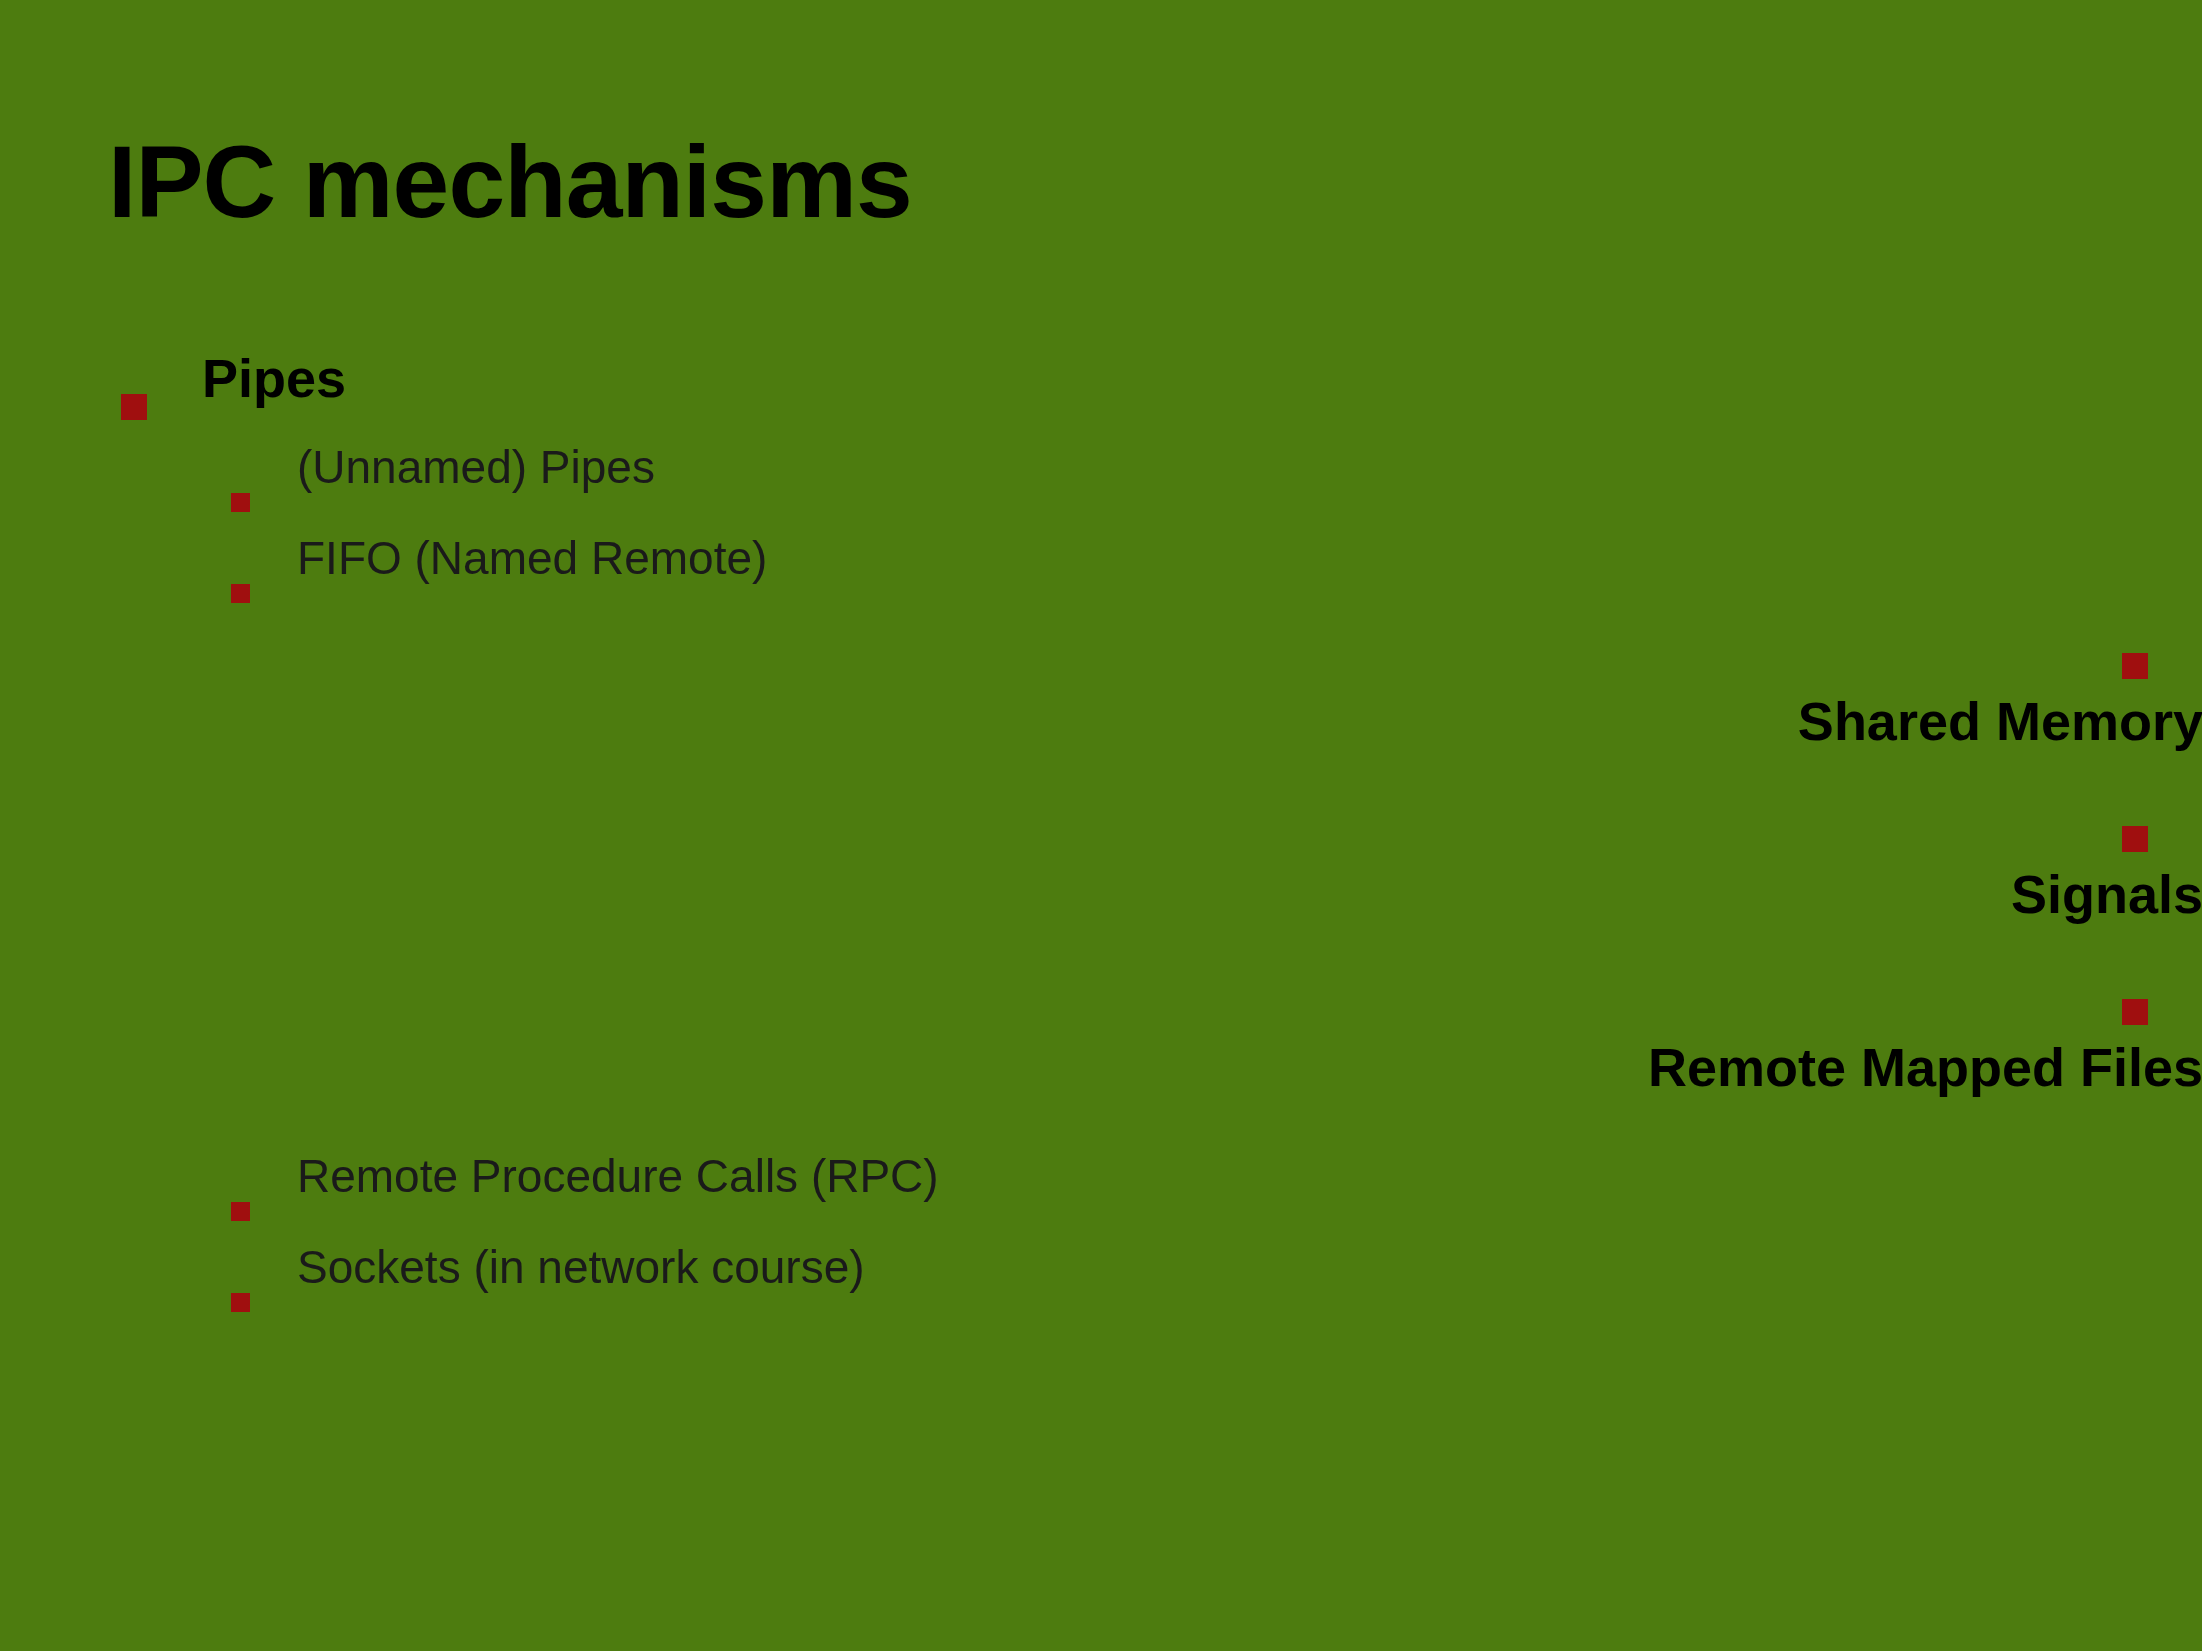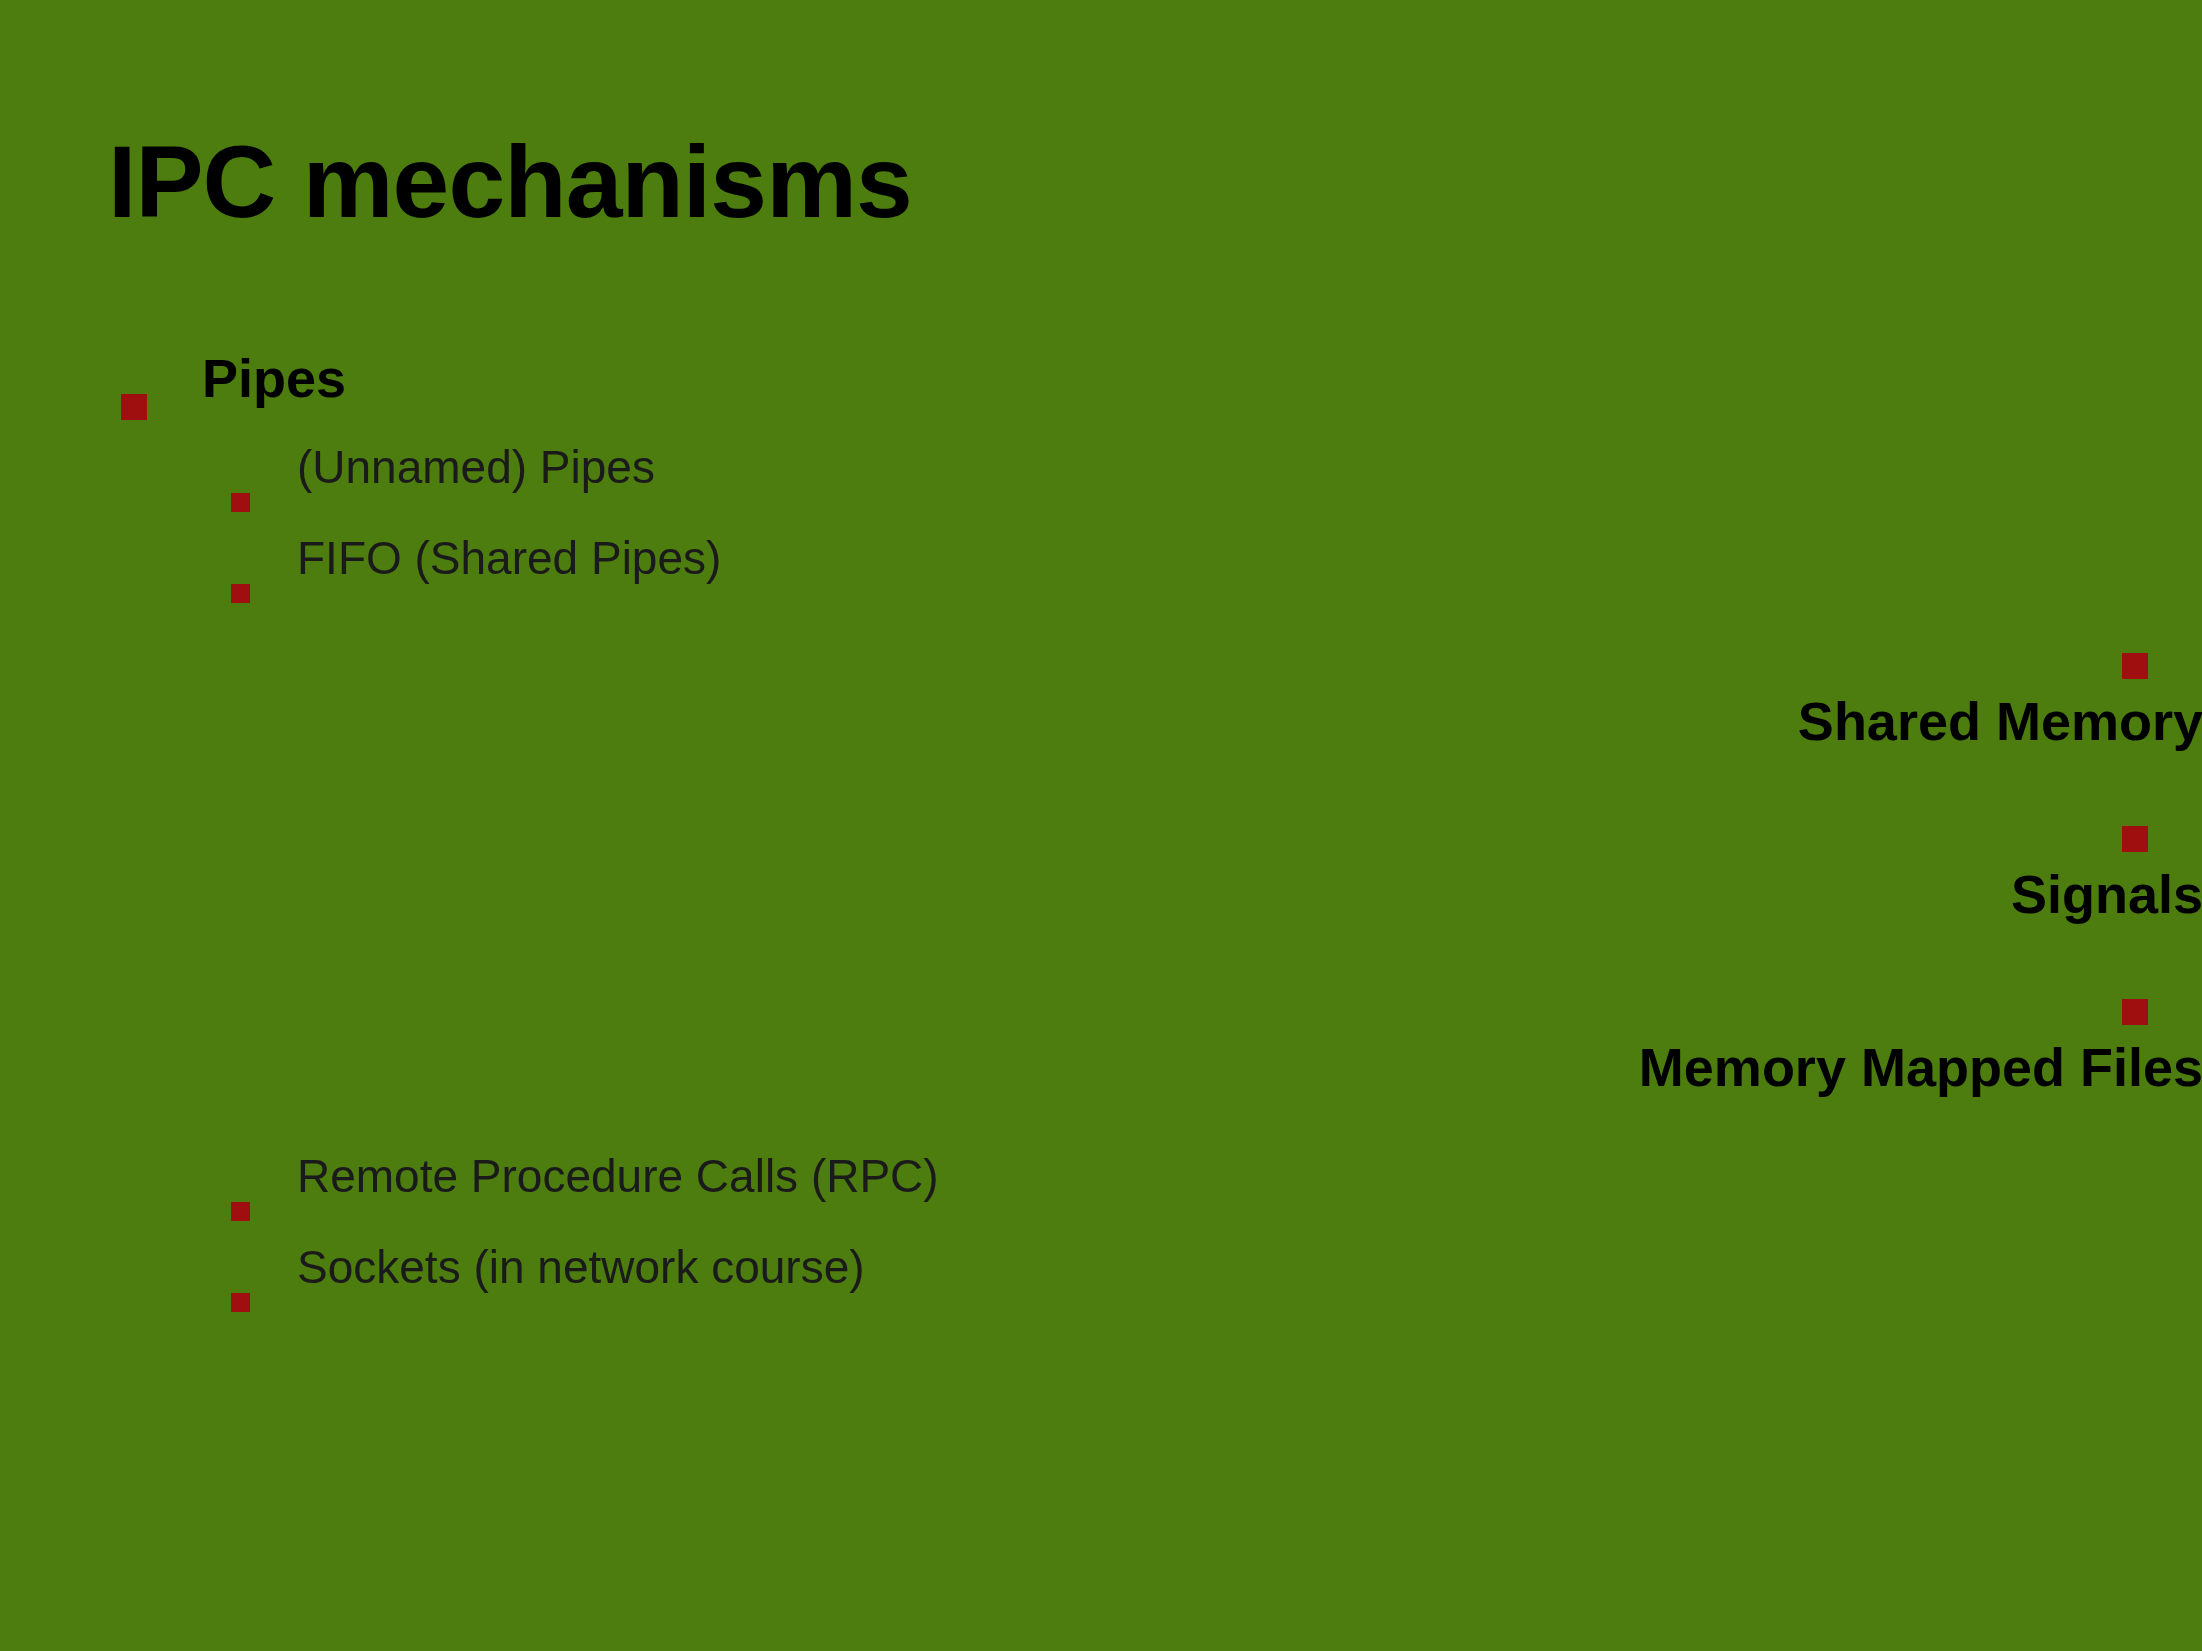--- a/index.html
+++ b/index.html
@@ -109,37 +109,37 @@
       <span class="label">Pipes</span>
     </div>
 
     <div class="bullet-row lvl2 sp-after-sub">
       <span class="marker" style="background: rgb(160, 15, 15);"></span>
       <span class="label">(Unnamed) Pipes</span>
     </div>
 
     <div class="bullet-row lvl2 sp-after-sub-last">
       <span class="marker" style="background: rgb(160, 15, 15);"></span>
-      <span class="label">FIFO (Shared Pipes)</span>
+      <span class="label">FIFO (Named Remote)</span>
     </div>
 
     <div class="bullet-row lvl1 sp-main">
       <span class="marker" style="background: rgb(160, 15, 15);"></span>
       <span class="label">Shared Memory</span>
     </div>
 
 
     <div class="bullet-row lvl1 sp-main">
       <span class="marker" style="background: rgb(160, 15, 15);"></span>
       <span class="label">Signals</span>
     </div>
 
     <div class="bullet-row lvl1 sp-main">
       <span class="marker" style="background: rgb(160, 15, 15);"></span>
-      <span class="label">Memory Mapped Files</span>
+      <span class="label">Remote Mapped Files</span>
     </div>
 
 
     <div class="bullet-row lvl2 sp-after-sub">
       <span class="marker" style="background: rgb(160, 15, 15);"></span>
       <span class="label">Remote Procedure Calls (RPC)</span>
     </div>
 
     <div class="bullet-row lvl2">
       <span class="marker" style="background: rgb(160, 15, 15);"></span>

